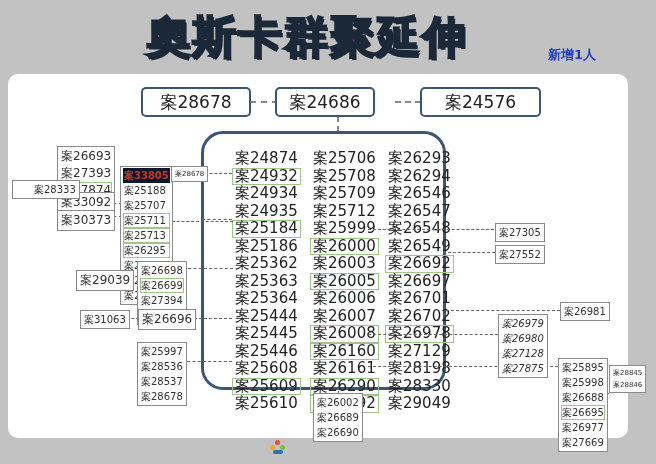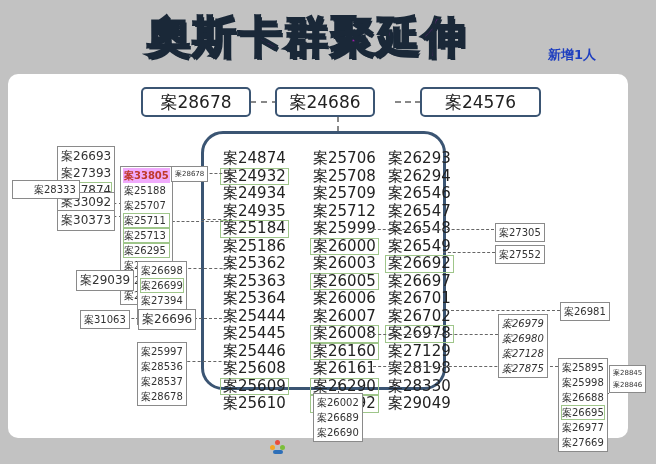--- a/index.html
+++ b/index.html
@@ -14,21 +14,21 @@
   .topbox { position: absolute; height: 30px; border: 2px solid #3b5573; border-radius: 5px; background: #fff;
     font-size: 17px; color: #222; display: flex; align-items: center; justify-content: center; }
   .bigbox { position: absolute; left: 201px; top: 131px; width: 245px; height: 259px; border: 3px solid #3b5573; border-radius: 22px; }
   .col { position: absolute; top: 150px; display: flex; flex-direction: column; }
   .col span { font-size: 15px; line-height: 15.5px; color: #222; padding: 0 2px; border: 1px solid transparent; white-space: nowrap; }
   .col span.hl { border-color: #9fc68a; }
   .sbox { position: absolute; border: 1px solid #8a8a8a; background: #fff; display: flex; flex-direction: column; padding: 1px 2px; }
   .sbox span { font-size: 10px; line-height: 13px; color: #333; white-space: nowrap; border: 1px solid transparent; }
   .sbox.lg span { font-size: 12px; line-height: 15px; }
   .sbox span.hl { border-color: #9fc68a; }
-  .sbox span.yl { background: #f0abfc; color: #c0392b; font-weight: bold; }
+  .sbox span.yl { background: #0f172a; color: #c0392b; font-weight: bold; }
   .sbox.tiny span { font-size: 7px; line-height: 10px; }
   .dash { position: absolute; border-top: 1px dashed #666; height: 0; }
   .vdash { position: absolute; border-left: 2px dashed #888; width: 0; }
 </style>
 </head>
 <body>
 
 <div class="title">奧斯卡群聚延伸</div>
 <div class="newcount">新增1人</div>
 
@@ -36,21 +36,21 @@
 
 <div class="dash" style="left:250px;top:101px;width:28px;border-top:2px dashed #888;"></div>
 <div class="dash" style="left:395px;top:101px;width:26px;border-top:2px dashed #888;"></div>
 <div class="vdash" style="left:337px;top:116px;height:16px;"></div>
 <div class="topbox" style="left:141px;top:87px;width:110px;">案28678</div>
 <div class="topbox" style="left:275px;top:87px;width:100px;">案24686</div>
 <div class="topbox" style="left:420px;top:87px;width:121px;">案24576</div>
 
 <div class="bigbox"></div>
 
-<div class="col" style="left:220px;justify-content:flex-end;">
+<div class="col" style="left:232px;justify-content:flex-end;">
   <span>案24874</span>
   <span class="hl">案24932</span>
   <span>案24934</span>
   <span>案24935</span>
   <span class="hl">案25184</span>
   <span>案25186</span>
   <span>案25362</span>
   <span>案25363</span>
   <span>案25364</span>
   <span>案25444</span>

